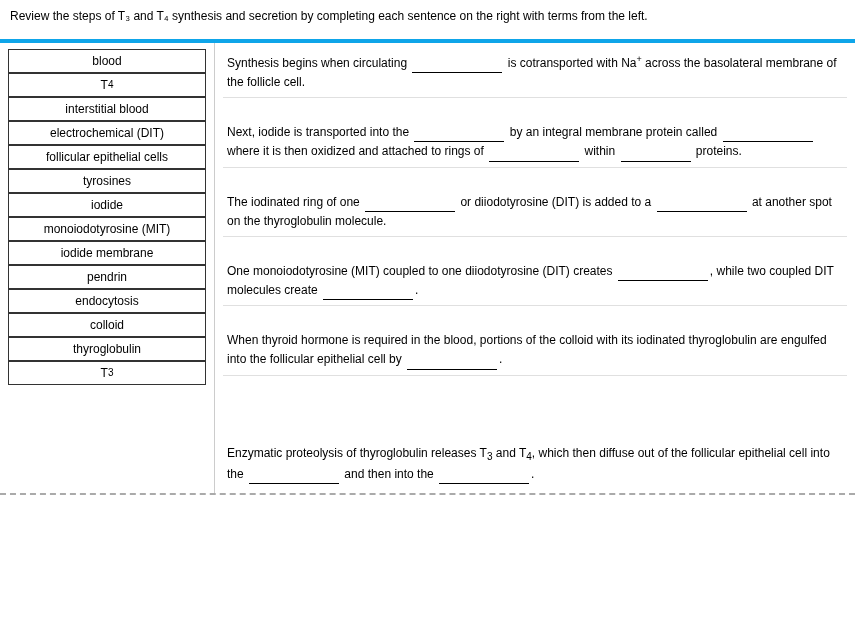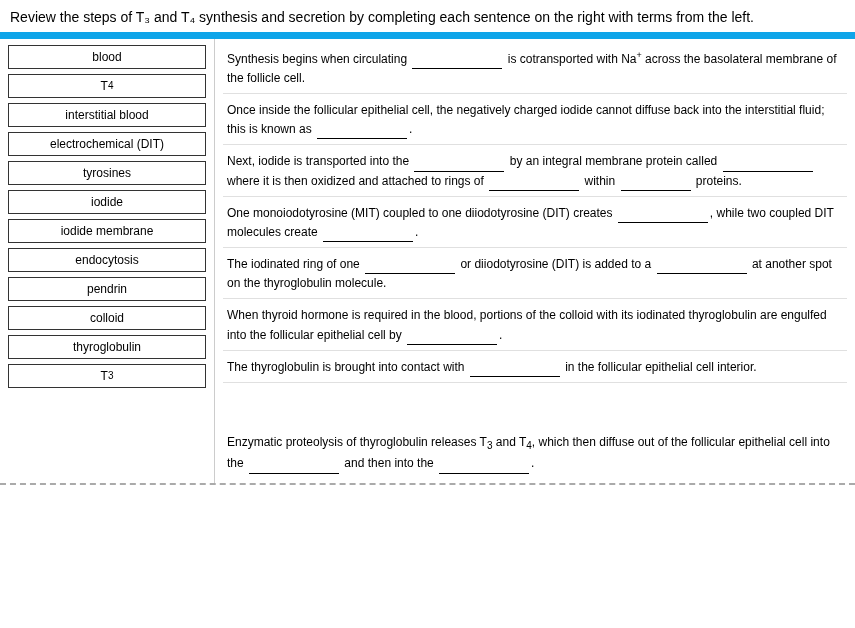--- a/index.html
+++ b/index.html
@@ -4,57 +4,56 @@
   <style>
     * { box-sizing: border-box; margin: 0; padding: 0; }
     body {
       font-family: Arial, sans-serif;
       font-size: 12px;
       background: #fff;
       color: #000;
       width: 855px;
     }
     .header {
-      padding: 8px 10px 4px 10px;
-      font-size: 14px;
+      padding: 8px 10px 14px 10px;
+      font-size: 12px;
       line-height: 1.4;
-      border-bottom: 7px solid #0ea5e9;
+      border-bottom: 4px solid #0ea5e9;
     }
     .main {
       display: flex;
       flex-direction: row;
       border-bottom: 2px dashed #aaa;
     }
     .left-panel {
       width: 215px;
       min-width: 215px;
       padding: 6px 8px;
       display: flex;
       flex-direction: column;
-      gap: 5px;
       border-right: 1px solid #ccc;
     }
     .term-box {
       border: 1px solid #333;
       padding: 4px 8px;
       text-align: center;
       font-size: 12px;
       cursor: pointer;
       background: #fff;
       min-height: 22px;
       display: flex;
       align-items: center;
       justify-content: center;
     }
     .right-panel {
       flex: 1;
       padding: 4px 8px;
       display: flex;
       flex-direction: column;
-      gap: 2px;
+      gap: 20px;
     }
     .sentence-block {
       padding: 5px 4px;
       border-bottom: 1px solid #e0e0e0;
       line-height: 1.6;
       font-size: 12px;
     }
     .sentence-block:last-child {
       border-bottom: none;
       margin-top: 43px;
@@ -80,59 +79,55 @@
   <span>Review the steps of T₃ and T₄ synthesis and secretion by completing each sentence on the right with terms from the left.</span>
 </div>
 
 <div class="main">
 
   <div class="left-panel">
     <div class="term-box">blood</div>
     <div class="term-box">T<sub>4</sub></div>
     <div class="term-box">interstitial blood</div>
     <div class="term-box">electrochemical (DIT)</div>
+    <div class="term-box">follicular epithelial cells</div>
     <div class="term-box">tyrosines</div>
     <div class="term-box">iodide</div>
+    <div class="term-box">monoiodotyrosine (MIT)</div>
     <div class="term-box">iodide membrane</div>
+    <div class="term-box">pendrin</div>
     <div class="term-box">endocytosis</div>
-    <div class="term-box">pendrin</div>
     <div class="term-box">colloid</div>
     <div class="term-box">thyroglobulin</div>
     <div class="term-box">T<sub>3</sub></div>
   </div>
 
   <div class="right-panel">
 
     <div class="sentence-block">
       Synthesis begins when circulating <span class="blank"></span> is cotransported with Na<sup>+</sup> across the basolateral membrane of the follicle cell.
     </div>
 
-    <div class="sentence-block">
-      Once inside the follicular epithelial cell, the negatively charged iodide cannot diffuse back into the interstitial fluid; this is known as <span class="blank"></span>.
-    </div>
 
 
     <div class="sentence-block">
       Next, iodide is transported into the <span class="blank"></span> by an integral membrane protein called <span class="blank"></span> where it is then oxidized and attached to rings of <span class="blank"></span> within <span class="blank blank-narrow"></span> proteins.
     </div>
 
     <div class="sentence-block">
-      One monoiodotyrosine (MIT) coupled to one diiodotyrosine (DIT) creates <span class="blank"></span>, while two coupled DIT molecules create <span class="blank"></span>.
+      The iodinated ring of one <span class="blank"></span> or diiodotyrosine (DIT) is added to a <span class="blank"></span> at another spot on the thyroglobulin molecule.
     </div>
 
     <div class="sentence-block">
-      The iodinated ring of one <span class="blank"></span> or diiodotyrosine (DIT) is added to a <span class="blank"></span> at another spot on the thyroglobulin molecule.
+      One monoiodotyrosine (MIT) coupled to one diiodotyrosine (DIT) creates <span class="blank"></span>, while two coupled DIT molecules create <span class="blank"></span>.
     </div>
 
     <div class="sentence-block">
       When thyroid hormone is required in the blood, portions of the colloid with its iodinated thyroglobulin are engulfed into the follicular epithelial cell by <span class="blank"></span>.
     </div>
 
-    <div class="sentence-block">
-      The thyroglobulin is brought into contact with <span class="blank"></span> in the follicular epithelial cell interior.
-    </div>
 
     <div class="sentence-block">
       Enzymatic proteolysis of thyroglobulin releases T<sub>3</sub> and T<sub>4</sub>, which then diffuse out of the follicular epithelial cell into the <span class="blank"></span> and then into the <span class="blank"></span>.
     </div>
 
   </div>
 </div>
 
 </body></html>

